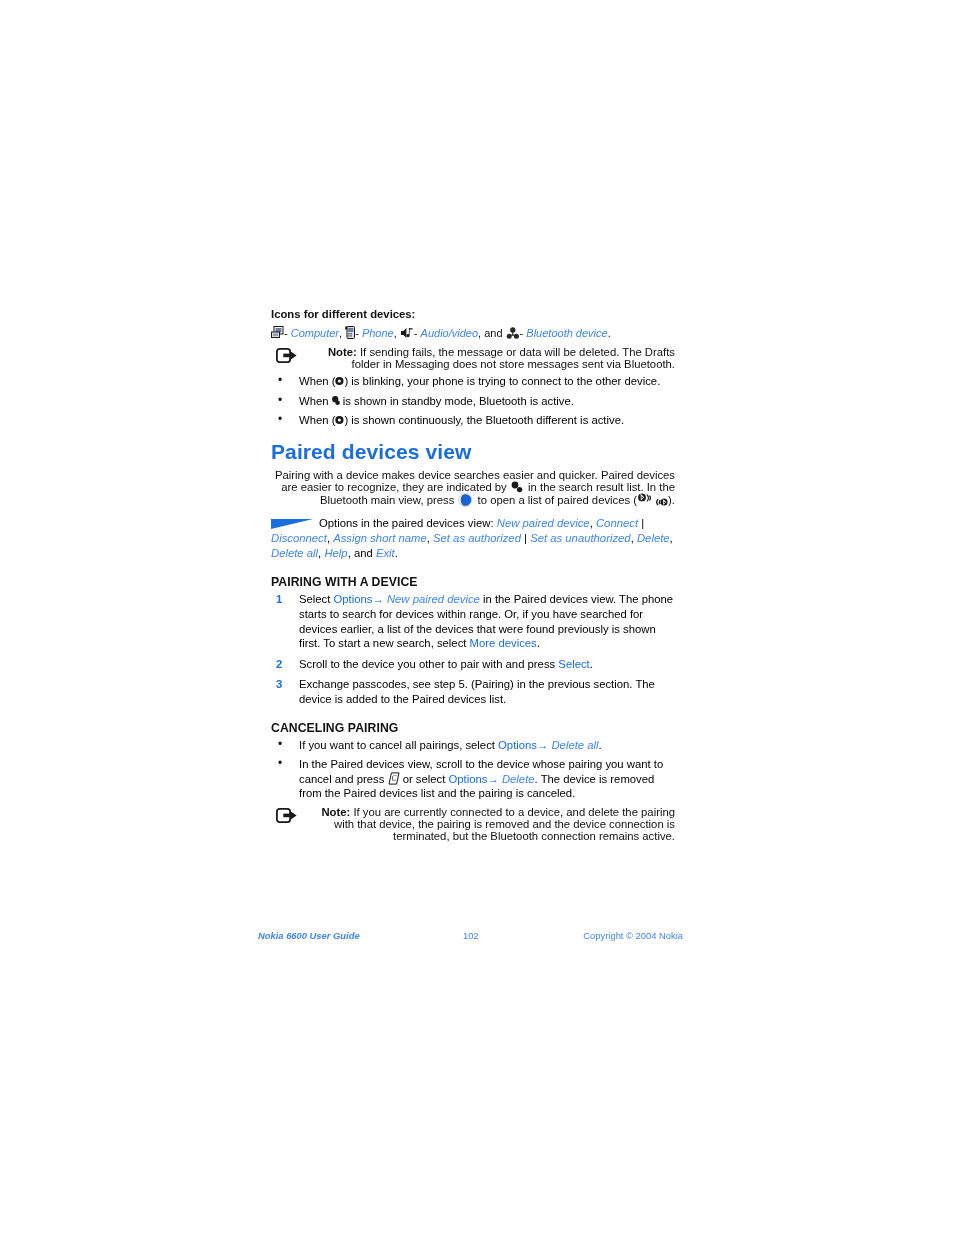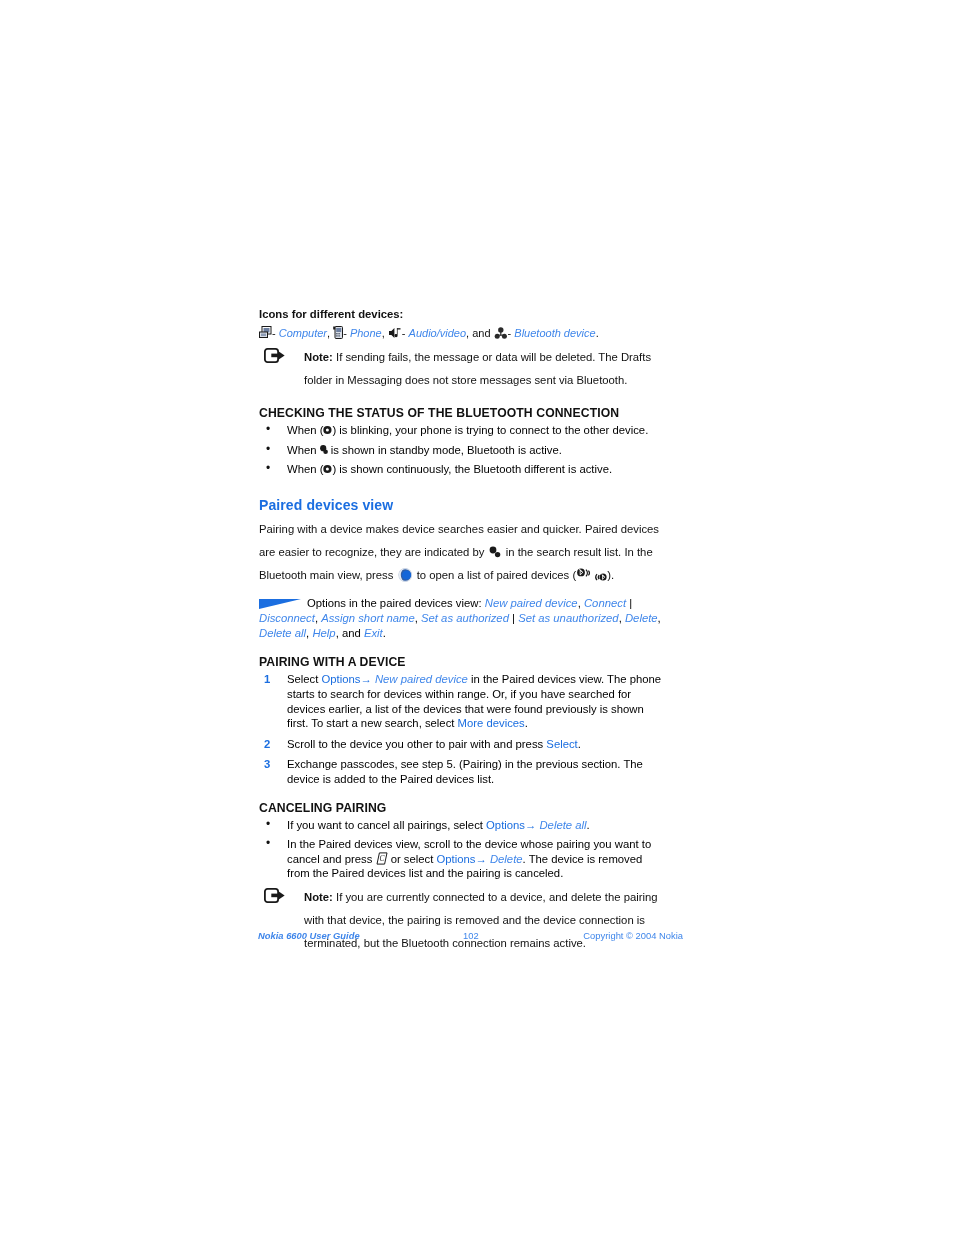--- a/index.html
+++ b/index.html
@@ -11,48 +11,49 @@
   body {
     width: 954px;
     height: 1235px;
     position: relative;
     font-family: "Liberation Sans", sans-serif;
     color: #000000;
     -webkit-font-smoothing: antialiased;
   }
   .page {
     position: absolute;
-    left: 259px;
+    left: 271px;
     top: 308px;
     width: 404px;
   }
 
   
   .body-text {
     font-size: 11.3px;
-    line-height: 23px;
+    line-height: 12px;
     color: #111111;
     margin: 0;
+    text-align: right;
   }
   .blue-i { color: #3f86ea; font-style: italic; }
   .blue-b { color: #1b6ee0; font-weight: normal; }
   .bold { font-weight: bold; }
 
   
   .lead-in {
     font-size: 11.3px;
     font-weight: bold;
     color: #111111;
     margin: 0 0 5px 0;
   }
   h2.section-title {
-    font-size: 14px;
+    font-size: 21px;
     font-weight: bold;
     color: #1b6ee0;
-    margin: 20px 0 5px 0;
+    margin: 12px 0 5px 0;
     letter-spacing: 0.1px;
   }
   h3.sub-head {
     font-size: 12.2px;
     font-weight: bold;
     color: #111111;
     margin: 14px 0 3px 0;
     letter-spacing: 0.1px;
   }
 
@@ -226,21 +227,20 @@
     <span class="note-icon">
       <svg viewBox="0 0 21 15" width="21" height="15">
         <rect x="0.9" y="0.9" width="13.2" height="13.2" rx="2.6" fill="#ffffff" stroke="#1a1a1a" stroke-width="1.8"></rect>
         <rect x="7.3" y="5.6" width="8.6" height="3.6" fill="#1a1a1a"></rect>
         <path d="M14.8 3.4 L20.6 7.4 L14.8 11.4 Z" fill="#1a1a1a"></path>
       </svg>
     </span>
     <p class="body-text"><span class="bold">Note:</span><span> If sending fails, the message or data will be deleted. The Drafts folder in Messaging does not store messages sent via Bluetooth.</span></p>
   </div>
 
-  <h3 class="sub-head">CHECKING THE STATUS OF THE BLUETOOTH CONNECTION</h3>
 
   <ul class="bullets">
     <li><span>When (</span><span class="ig ig-bt-paren"><svg viewBox="0 0 9 10" width="9" height="10">
             <circle cx="4.4" cy="5" r="4.1" fill="#1a1a1a"></circle>
             <circle cx="4.4" cy="5" r="1.5" fill="#ffffff"></circle>
           </svg></span><span>) is blinking, your phone is trying to connect to the other device.</span></li>
     <li><span>When </span><span class="ig ig-bt-small"><svg viewBox="0 0 8 11" width="8" height="11">
             <circle cx="3.2" cy="4.2" r="3.1" fill="#1a1a1a"></circle>
             <circle cx="5.6" cy="7.8" r="2.3" fill="#1a1a1a"></circle>
           </svg></span><span> is shown in standby mode, Bluetooth is active.</span></li>

